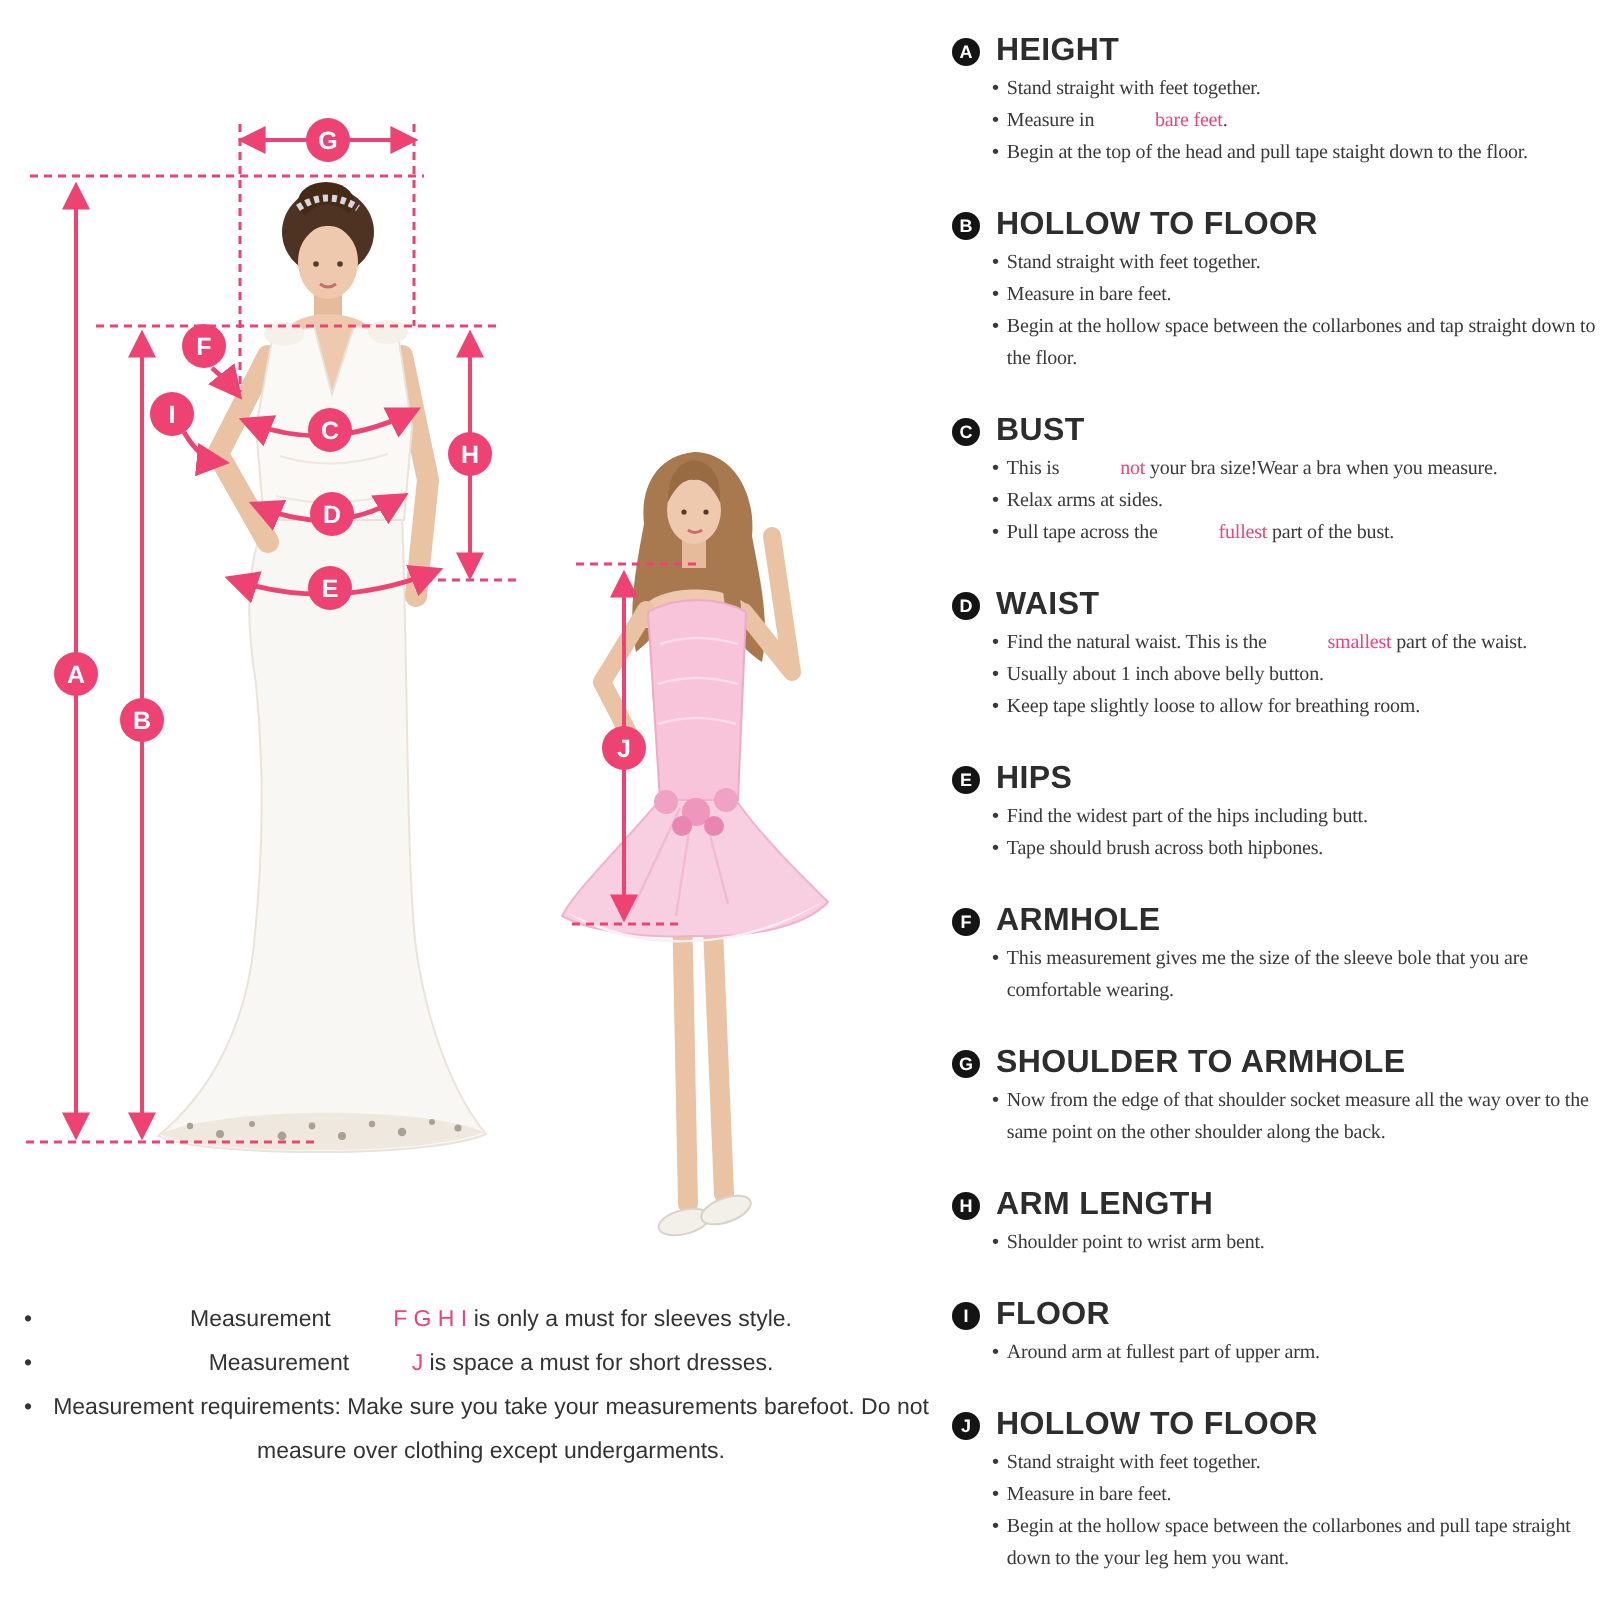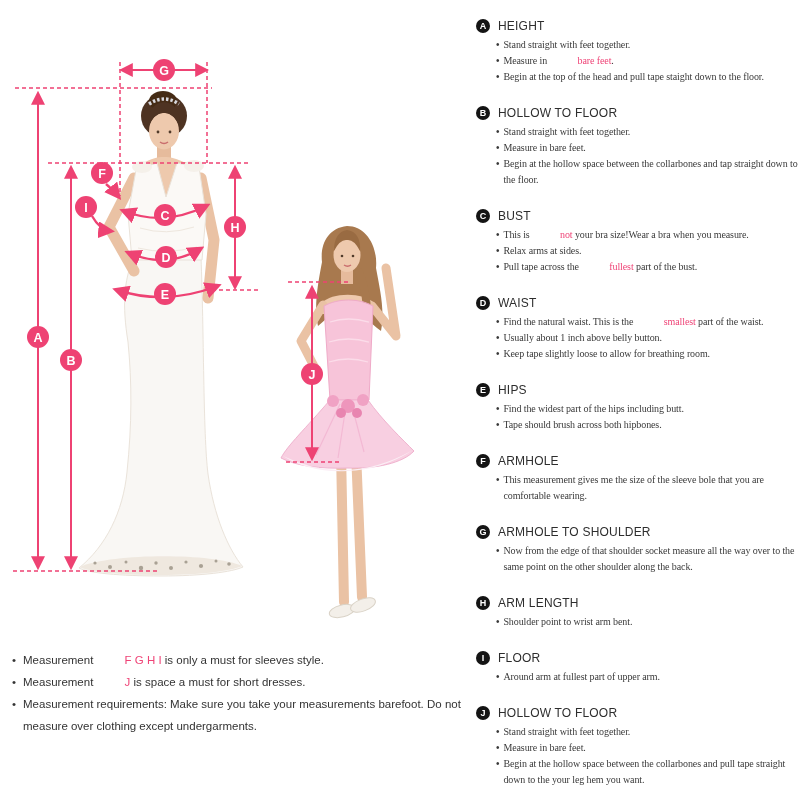--- a/index.html
+++ b/index.html
@@ -10,31 +10,31 @@
   }
   
   #guide-list{position:absolute;left:476px;top:18px;width:324px;}
   .sec{margin-bottom:20px;}
   .sec-head{display:flex;align-items:center;gap:8px;height:16px;}
   .badge{
     flex:0 0 auto;width:14px;height:14px;border-radius:50%;
     background:#141414;color:#ffffff;font-size:9px;font-weight:700;
     display:flex;align-items:center;justify-content:center;line-height:1;
   }
-  .sec-title{font-size:12px;font-weight:400;color:#2d2d2d;letter-spacing:.2px;}
+  .sec-title{font-size:16px;font-weight:700;color:#2d2d2d;letter-spacing:.2px;}
   .bullets{margin-top:3px;}
   .bullet{display:flex;font-size:10px;color:#3a3a3a;line-height:16px;padding-left:20px;letter-spacing:-0.1px;}
   .bullet .mark{flex:0 0 auto;margin-right:4px;color:#3a3a3a;}
   .bullet .txt{flex:1 1 auto;font-family:Liberation Serif, serif;}
   .pk{color:#EF4477;padding-left:28px;}
   
   #notes{position:absolute;left:12px;top:649px;width:456px;}
   .note{display:flex;font-size:11.5px;color:#333333;line-height:22px;}
   .note .mark{flex:0 0 auto;margin-right:7px;}
-  .note .txt{flex:1 1 auto;}
+  .note .txt{flex:1 1 auto;text-align:center;}
   
   #diagram{position:absolute;left:0;top:0;}
   .mline{stroke:#EE4273;stroke-width:2;fill:none;}
   .mcurve{stroke:#EE4273;stroke-width:2.4;fill:none;}
   .mdash{stroke:#EE4273;stroke-width:1.5;stroke-dasharray:4 3;fill:none;}
   .mcirc{fill:#EE4273;}
   .mtext{fill:#ffffff;font-weight:700;font-size:12.5px;text-anchor:middle;font-family:"Liberation Sans",sans-serif;}
 </style>
 </head>
 <body>
@@ -273,21 +273,21 @@
       <div class="bullets">
         <div class="bullet">
           <span class="mark">•</span>
           <span class="txt"><span>This measurement gives me the size of the sleeve bole that you are comfortable wearing.</span></span>
         </div>
       </div>
     </div>
     <div class="sec">
       <div class="sec-head">
         <span class="badge">G</span>
-        <span class="sec-title">ARMHOLE TO SHOULDER</span>
+        <span class="sec-title">SHOULDER TO ARMHOLE</span>
       </div>
       <div class="bullets">
         <div class="bullet">
           <span class="mark">•</span>
           <span class="txt"><span>Now from the edge of that shoulder socket measure all the way over to the same point on the other shoulder along the back.</span></span>
         </div>
       </div>
     </div>
     <div class="sec">
       <div class="sec-head">

